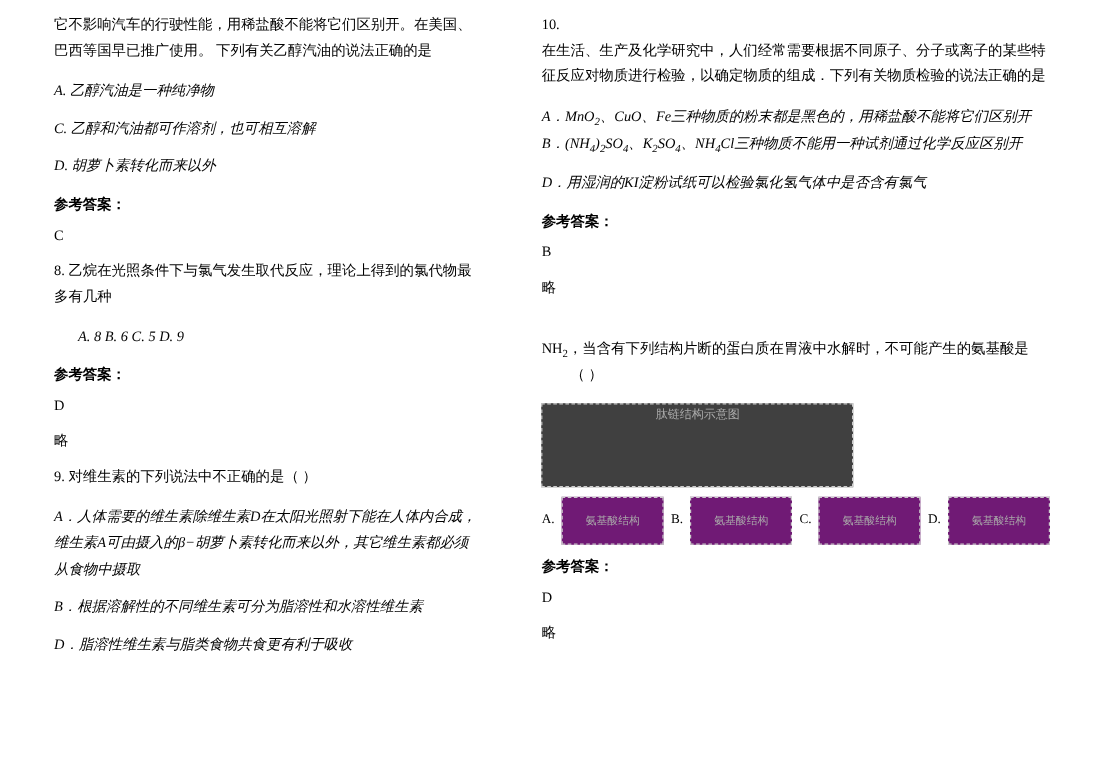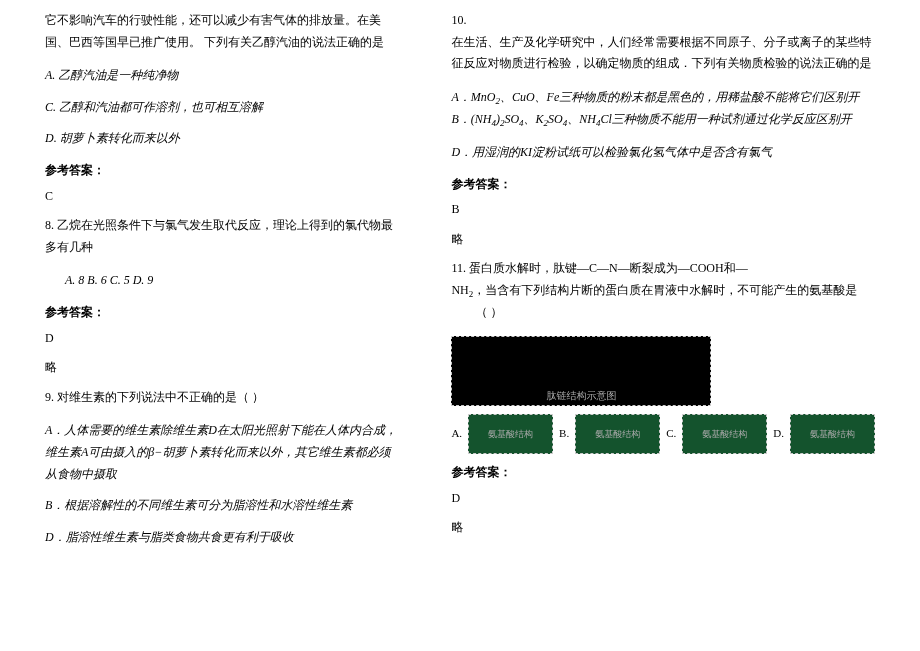--- a/index.html
+++ b/index.html
@@ -24,52 +24,52 @@
     }
     .col-left { padding-right: 25px; }
     .col-right { padding-left: 25px; }
     .para { margin-bottom: 12px; }
     .option-line { margin-bottom: 10px; font-style: italic; }
     .indent { padding-left: 20px; }
     .answer-label { font-weight: bold; margin-bottom: 4px; margin-top: 8px;}
     .answer-val { margin-bottom: 8px; }
     .sub { font-size: 9px; vertical-align: sub; }
     .img-ph {
-      background: #000000;
+      background: #404040;
       border: 1px dashed #ccc;
       margin: 6px 0;
       display: flex;
-      align-items: flex-end;
+      align-items: flex-start;
       justify-content: center;
       color: #aaa;
       font-size: 10px;
     }
     .struct-img { width: 260px; height: 70px; }
     .options-row { 
       display: flex; 
       gap: 6px;
       align-items: center;
       margin: 8px 0;
     }
     .opt-img {
       width: 85px;
       height: 40px;
-      background: #14532d;
+      background: #701a75;
       border: 1px dashed #ccc;
       display:flex;align-items:center;justify-content:center;
       color:#aaa;font-size:9px;
     }
     .opt-label { font-size: 11px; }
   </style>
 </head>
 <body>
 
 <div class="page">
   <div class="column col-left">
-    <p class="para">它不影响汽车的行驶性能，还可以减少有害气体的排放量。在美国、巴西等国早已推广使用。 下列有关乙醇汽油的说法正确的是</p>
+    <p class="para">它不影响汽车的行驶性能，用稀盐酸不能将它们区别开。在美国、巴西等国早已推广使用。 下列有关乙醇汽油的说法正确的是</p>
     <p class="option-line">A. 乙醇汽油是一种纯净物</p>
     <p class="option-line">C. 乙醇和汽油都可作溶剂，也可相互溶解</p>
     <p class="option-line">D. 胡萝卜素转化而来以外</p>
     <p class="answer-label">参考答案：</p>
     <p class="answer-val">C</p>
 
     <p class="para">8. 乙烷在光照条件下与氯气发生取代反应，理论上得到的氯代物最多有几种</p>
     <p class="option-line indent">A. 8    B. 6    C. 5    D. 9</p>
     <p class="answer-label">参考答案：</p>
     <p class="answer-val">D</p>
@@ -88,21 +88,21 @@
     <p class="option-line">
       <span>A．MnO</span><span class="sub">2</span><span>、CuO、Fe三种物质的粉末都是黑色的，用稀盐酸不能将它们区别开</span>
       <span>B．(NH</span><span class="sub">4</span><span>)</span><span class="sub">2</span><span>SO</span><span class="sub">4</span><span>、K</span><span class="sub">2</span><span>SO</span><span class="sub">4</span><span>、NH</span><span class="sub">4</span><span>Cl三种物质不能用一种试剂通过化学反应区别开</span>
     </p>
     <p class="option-line">D．用湿润的KI淀粉试纸可以检验氯化氢气体中是否含有氯气</p>
     <p class="answer-label">参考答案：</p>
     <p class="answer-val">B</p>
     <p class="answer-val">略</p>
 
     <p class="para">
-      <span>11. 蛋白质水解时，肽键—C—N—断裂成为—COOH和—</span><br>
+      <br>
       <span>NH</span><span class="sub">2</span><span>，当含有下列结构片断的蛋白质在胃液中水解时，不可能产生的氨基酸是</span>
       &nbsp;&nbsp;&nbsp;&nbsp;&nbsp;&nbsp;&nbsp;&nbsp;<span>（   ）</span>
     </p>
     <div class="img-ph struct-img">
       <span>肽链结构示意图</span>
     </div>
 
     <div class="options-row">
       <span class="opt-label">A.</span>
       <div class="opt-img">

